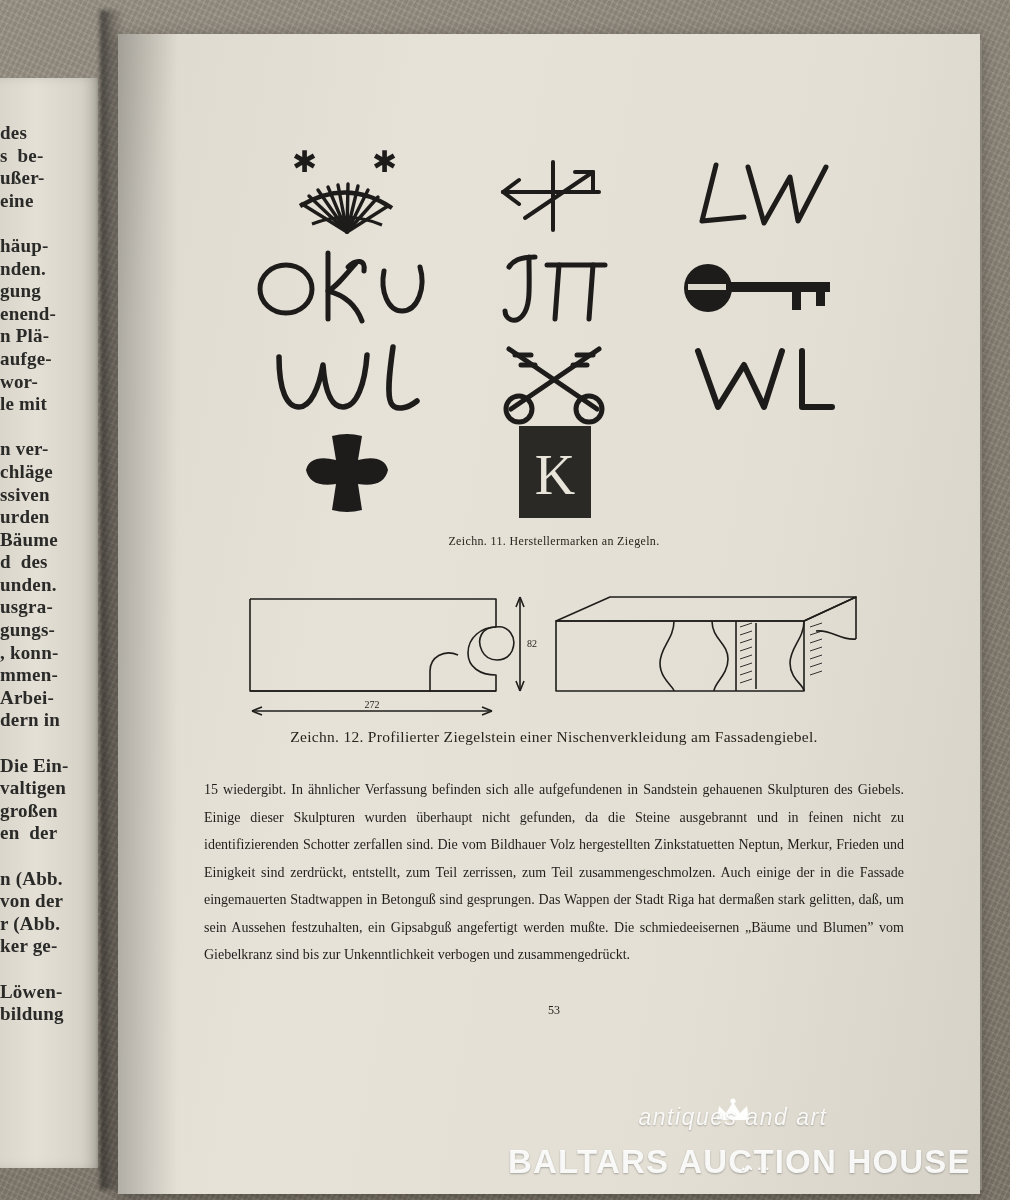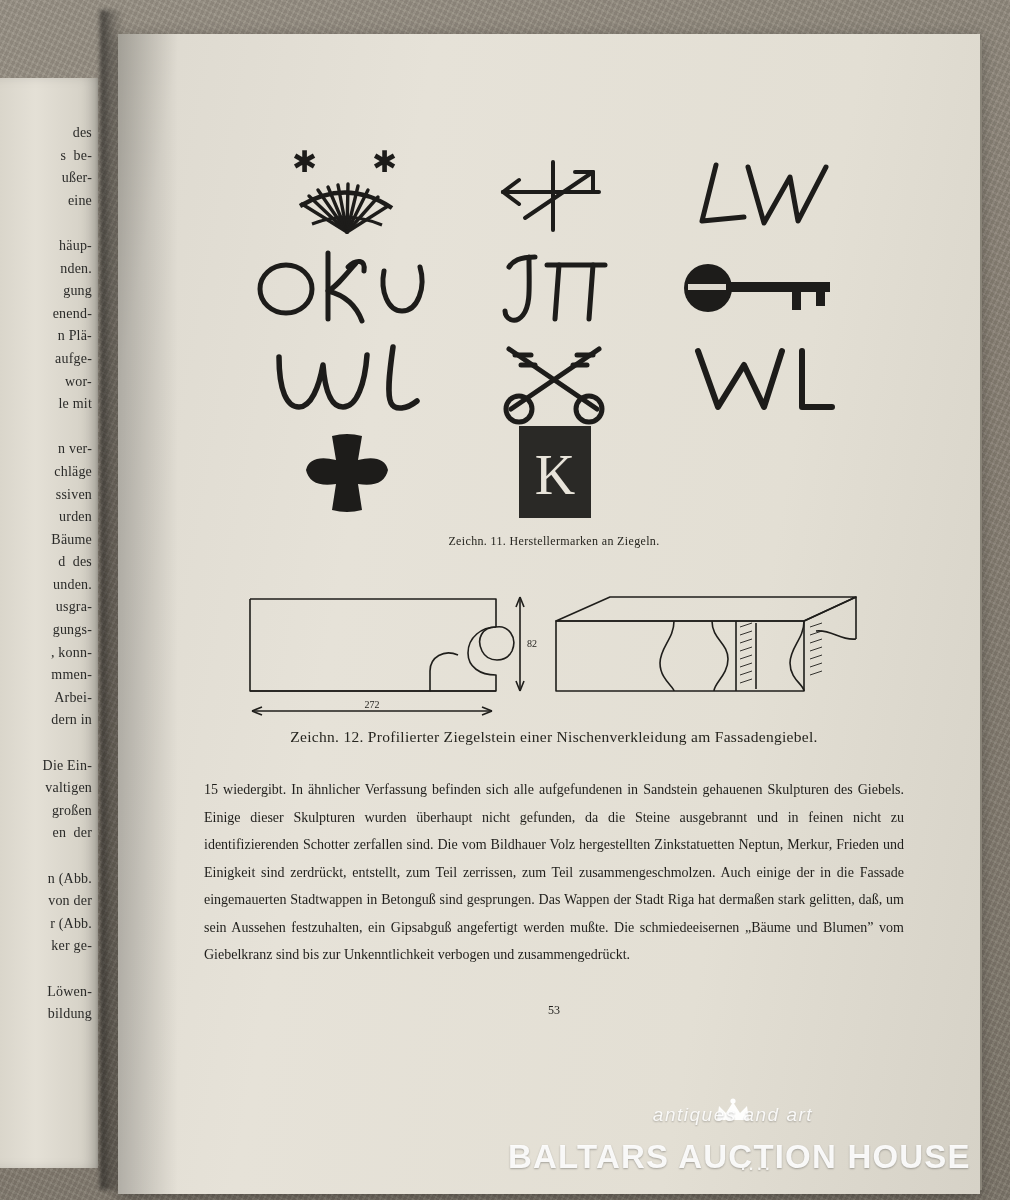--- a/index.html
+++ b/index.html
@@ -34,26 +34,27 @@
     height: 1090px;
     background: linear-gradient(90deg, #d8d4c9 0%, #e4e0d6 40%, #d2cec3 100%);
     box-shadow: inset -10px 0 16px -8px rgba(0,0,0,0.35);
     overflow: hidden;
   }
   #left-page .lcol {
     position: absolute;
     right: 6px;
     top: 44px;
     width: 92px;
-    text-align: right;
-    font-size: 14px;
+    text-align: left;
+    font-size: 19px;
     line-height: 22.6px;
     color: #2a2a28;
     letter-spacing: 0.2px;
     white-space: pre;
+    font-weight: bold;
   }
 
   
   #gutter {
     position: absolute;
     left: 100px;
     top: 10px;
     width: 24px;
     height: 1180px;
     background: linear-gradient(90deg, rgba(0,0,0,0.55), rgba(0,0,0,0.18) 55%, rgba(0,0,0,0));
@@ -154,21 +155,21 @@
     top: 1104px;
     width: 450px;
     height: 70px;
     color: rgba(255,255,255,0.92);
     text-shadow: 0 1px 2px rgba(0,0,0,0.28);
     font-family: "Liberation Sans", sans-serif;
     text-align: center;
     pointer-events: none;
   }
   #watermark .wm-top {
-    font-size: 19px;
+    font-size: 23px;
     font-style: italic;
     letter-spacing: 1.5px;
     opacity: 0.95;
   }
   #watermark .wm-main {
     font-size: 33px;
     font-weight: 700;
     letter-spacing: 1.2px;
     margin-top: 12px;
     white-space: nowrap;

